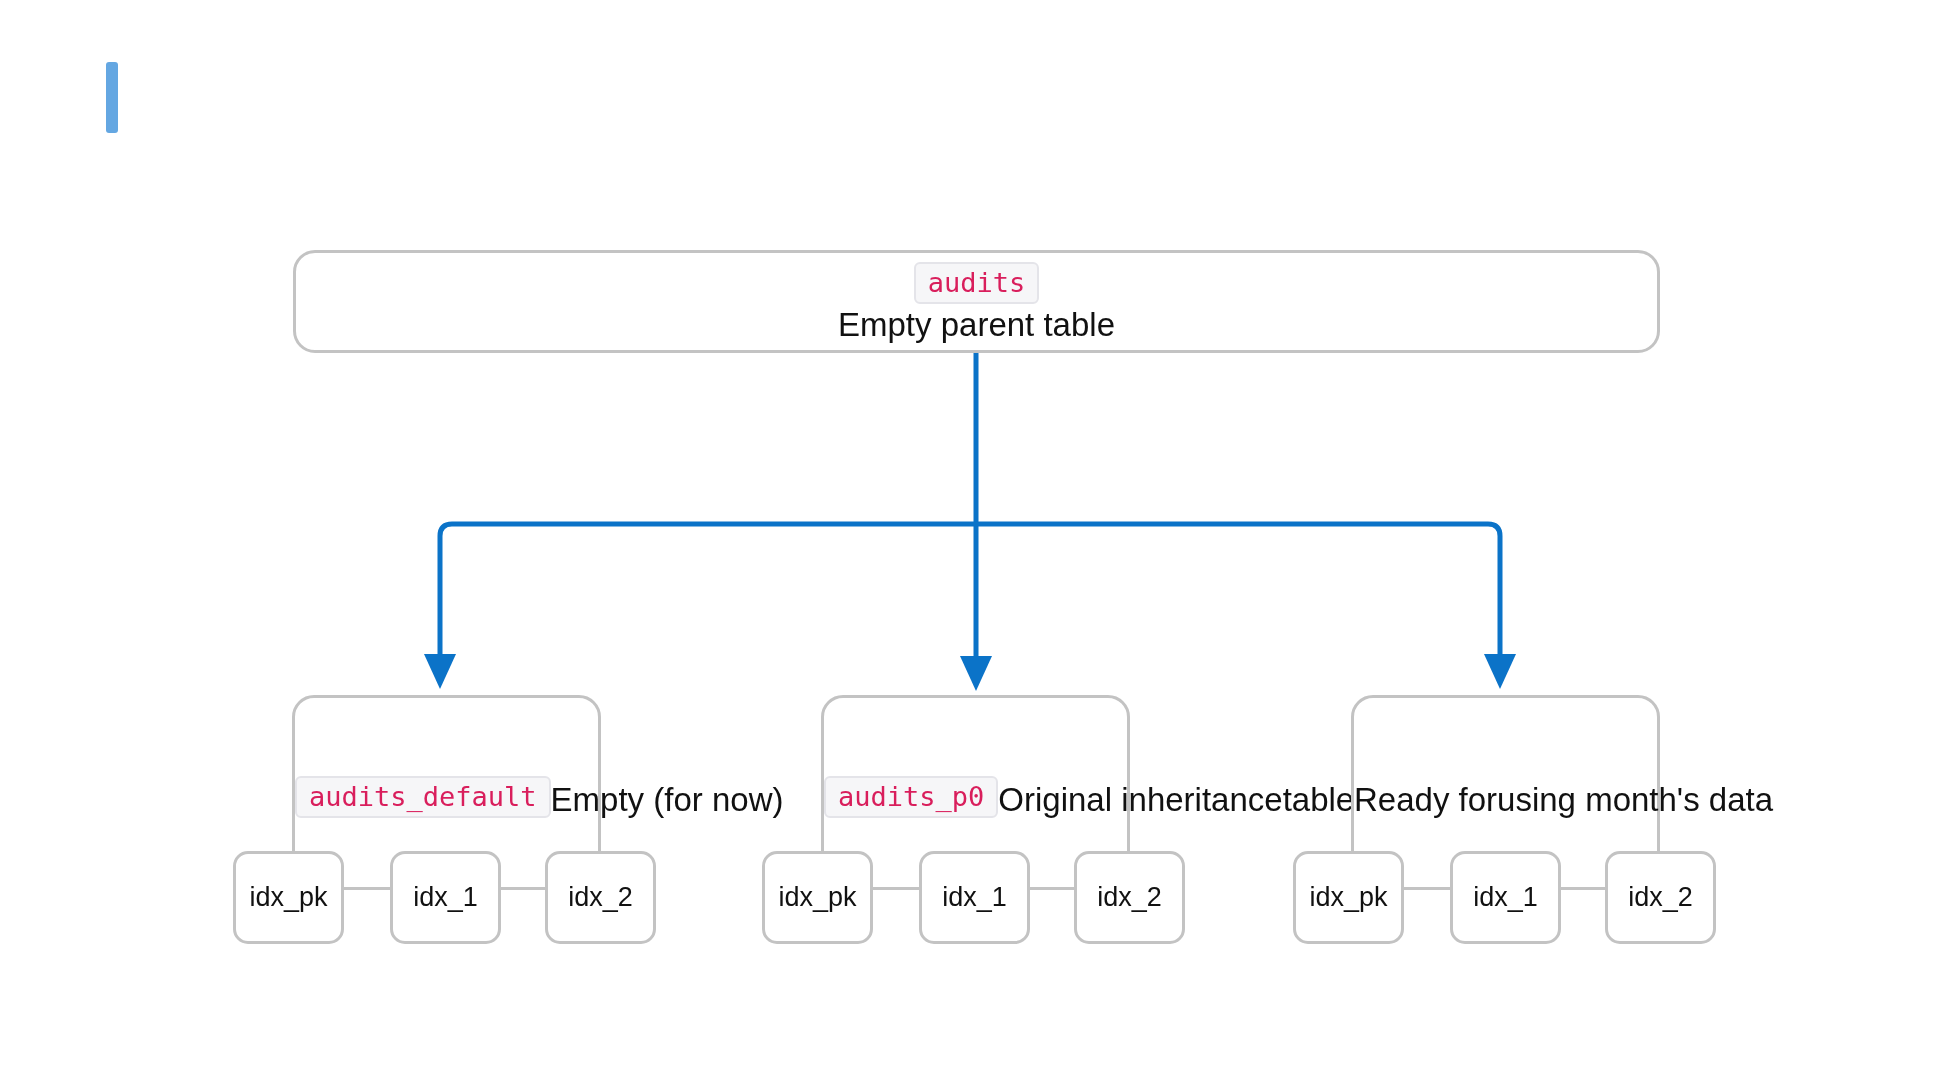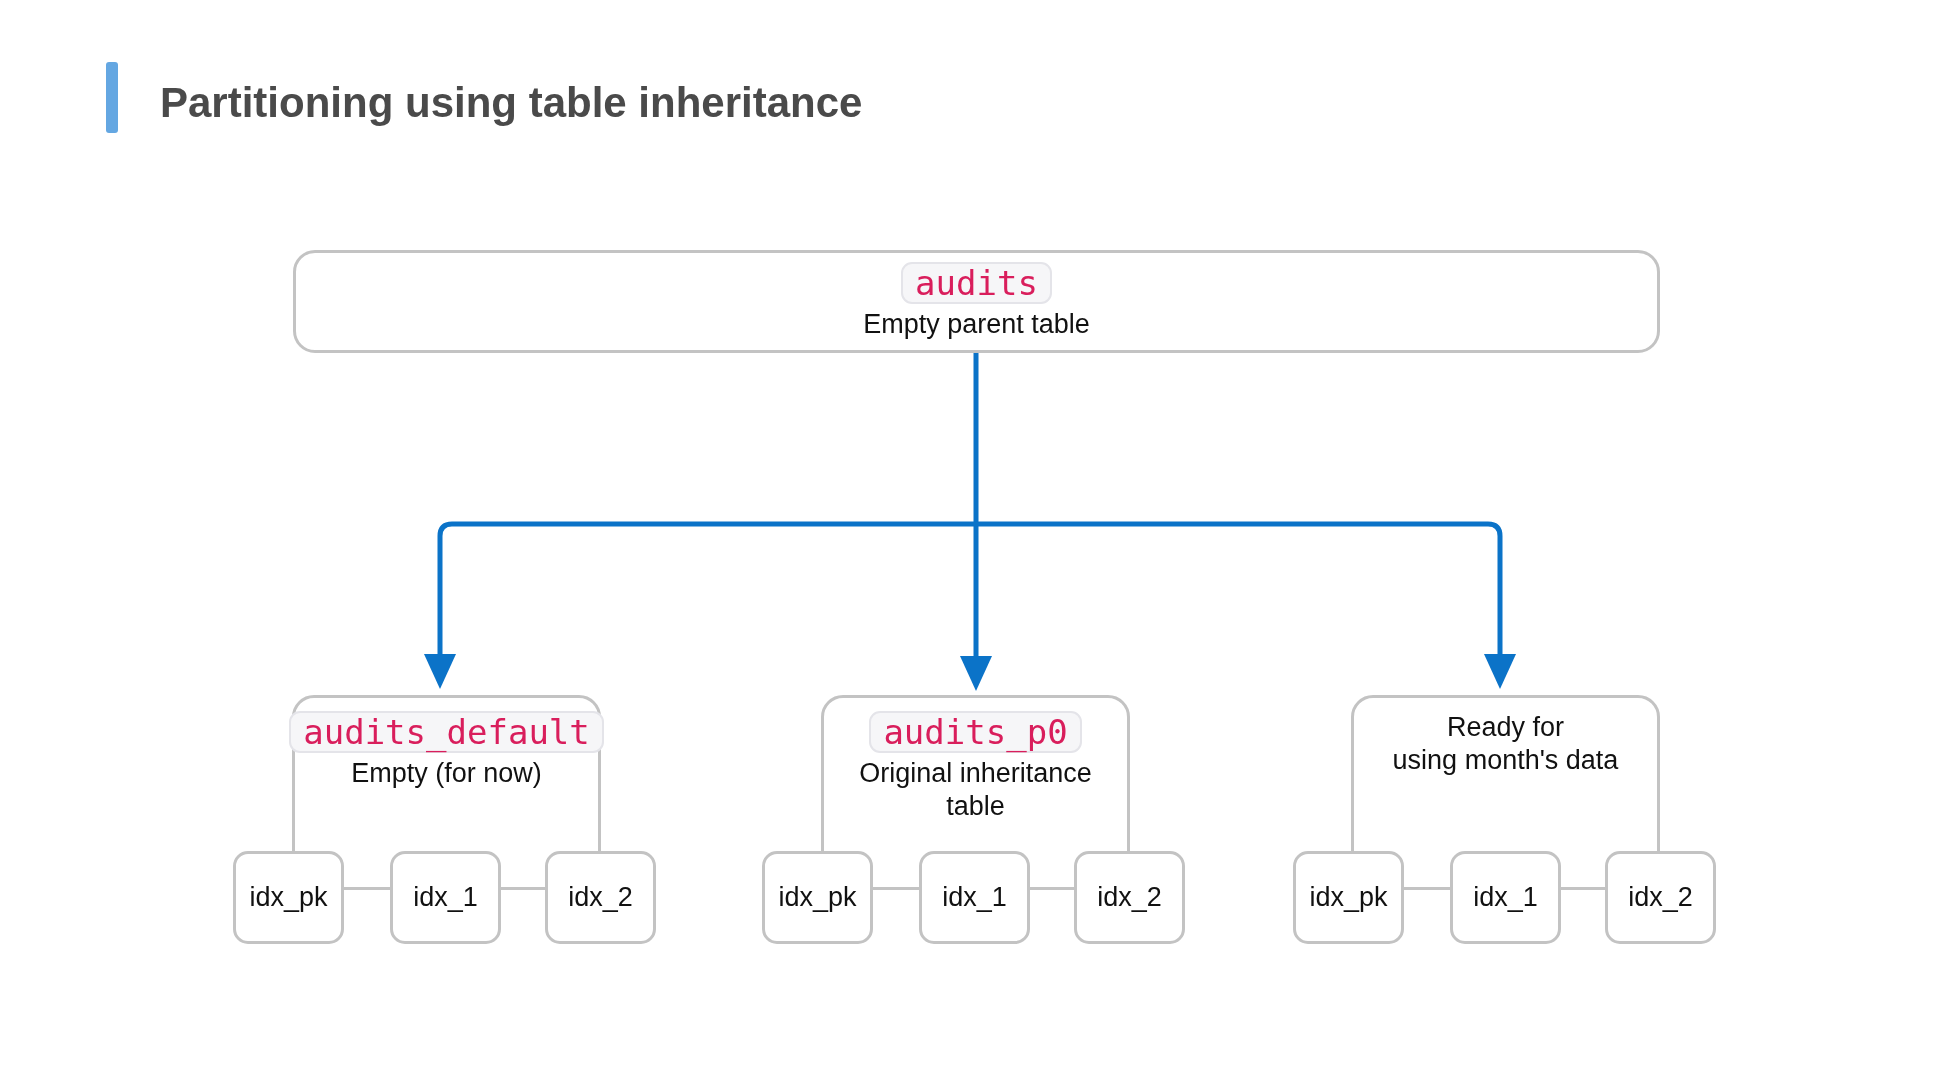--- a/index.html
+++ b/index.html
@@ -38,50 +38,50 @@
     border:3px solid var(--box-border);
     border-radius:22px;
   }
   .top-box{
     left:293px;top:250px;width:1367px;height:103px;
     display:flex;flex-direction:column;align-items:center;justify-content:center;
     gap:4px;
   }
   .code-badge{
     font-family:"DejaVu Sans Mono","Liberation Mono",monospace;
-    font-size:34px;line-height:38px;
+    font-size:27px;line-height:38px;
     color:var(--code-red);
     background:var(--badge-bg);
     border:2px solid var(--badge-border);
-    border-radius:11px;
+    border-radius:6px;
     padding:0 12px;
     white-space:nowrap;
   }
   .desc{
-    font-size:27px;line-height:33px;
+    font-size:33px;line-height:33px;
     color:var(--body-text);
     text-align:center;
     white-space:nowrap;
   }
   .arrows{
     position:absolute;left:0;top:0;width:1948px;height:1068px;
     pointer-events:none;
   }
   .arrow-line{fill:none;stroke:var(--arrow-blue);stroke-width:5px;}
   .arrow-head{fill:var(--arrow-blue);stroke:none;}
   .trigger-badge{
     position:absolute;left:976px;top:502px;
     transform:translateX(-50%);
     height:44px;line-height:40px;
     font-size:27px;
     border-radius:10px;
   }
   .partition-box{
     top:695px;width:309px;height:195px;
-    display:flex;flex-direction:column;align-items:center;
+    display:flex;flex-direction:row;align-items:center;
     padding-top:13px;
   }
   .partition-box .code-badge{margin-bottom:4px;}
   .p0{left:292px;}
   .p1{left:821px;}
   .p2{left:1351px;}
   .idx-box{
     position:absolute;top:851px;width:111px;height:93px;
     background:#ffffff;
     border:3px solid var(--box-border);
@@ -90,21 +90,20 @@
     font-size:27px;color:var(--body-text);
     white-space:nowrap;
   }
 </style>
 </head>
 <body>
 
 <div class="page">
 
   <div class="accent-bar"></div>
-  <h1 class="title">Partitioning using table inheritance</h1>
 
   <svg class="arrows" viewBox="0 0 1948 1068" xmlns="http://www.w3.org/2000/svg">
     <path class="arrow-line" d="M976 353 L976 658"></path>
     <polygon class="arrow-head" points="960,656 992,656 976,691"></polygon>
     <path class="arrow-line" d="M976 524 L452 524 Q440 524 440 536 L440 656"></path>
     <polygon class="arrow-head" points="424,654 456,654 440,689"></polygon>
     <path class="arrow-line" d="M976 524 L1488 524 Q1500 524 1500 536 L1500 656"></path>
     <polygon class="arrow-head" points="1484,654 1516,654 1500,689"></polygon>
   </svg>
 

